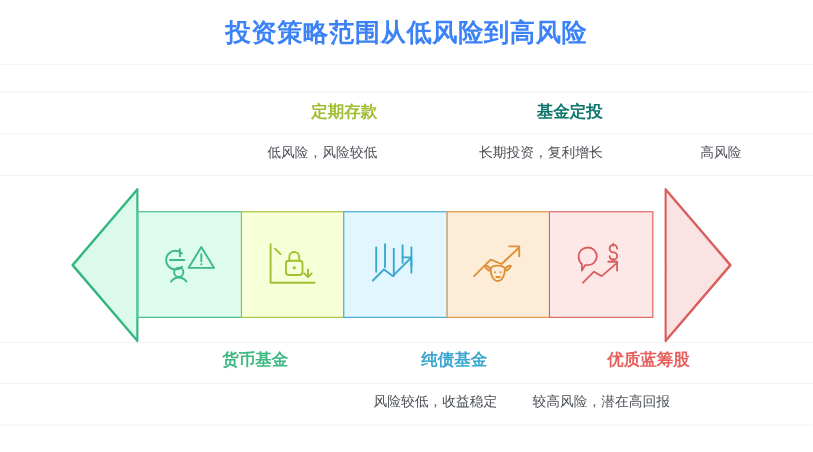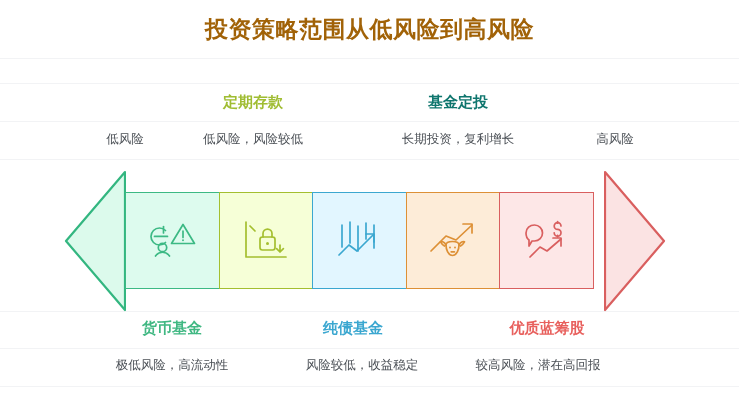--- a/index.html
+++ b/index.html
@@ -40,21 +40,21 @@
 
   
   .title {
     position: absolute;
     left: 0;
     top: 14px;
     width: 739px;
     text-align: center;
     font-size: 23px;
     font-weight: bold;
-    color: #a16207;
+    color: #3b82f6;
     letter-spacing: 0.5px;
     line-height: 30px;
   }
 
   
   .spectrum {
     position: absolute;
     left: 64px;
     top: 170px;
     width: 602px;
@@ -86,21 +86,21 @@
     display: flex;
     align-items: center;
     justify-content: center;
   }
   .box:first-child { margin-left: 0; }
   .box svg { display: block; }
 
   
   .label {
     position: absolute;
-    text-align: center;
+    text-align: right;
     box-sizing: border-box;
   }
   .cat-name {
     font-size: 15px;
     font-weight: bold;
     line-height: 20px;
     white-space: nowrap;
   }
   .cat-desc {
     font-size: 12.5px;
@@ -134,21 +134,20 @@
   <div class="rule" style="top:159px"></div>
   <div class="rule" style="top:311px"></div>
   <div class="rule" style="top:348px"></div>
   <div class="rule" style="top:386px"></div>
 </div>
 
 <div class="stage">
 
   <div class="title">投资策略范围从低风险到高风险</div>
 
-  <div class="label end-left end-label">低风险</div>
 
   <div class="label cat-name top-name" style="left:163px; width:180px; color:#a0bd33;">定期存款</div>
   <div class="label cat-desc top-desc" style="left:163px; width:180px;">低风险，风险较低</div>
 
   <div class="label cat-name top-name" style="left:368px; width:180px; color:#0f766e;">基金定投</div>
   <div class="label cat-desc top-desc" style="left:368px; width:180px;">长期投资，复利增长</div>
 
   <div class="label end-right end-label">高风险</div>
 
   <div class="spectrum">
@@ -233,21 +232,20 @@
             <path d="M10 40 L20 30 L27 34 L41 22"></path>
             <path d="M33 21 h8 v8"></path>
           </svg>
         </span>
       </div>
 
     </div>
   </div>
 
   <div class="label cat-name bot-name" style="left:82px; width:180px; color:#41b883;">货币基金</div>
-  <div class="label cat-desc bot-desc" style="left:82px; width:180px;">极低风险，高流动性</div>
 
   <div class="label cat-name bot-name" style="left:263px; width:180px; color:#3ba7d0;">纯债基金</div>
   <div class="label cat-name bot-name" style="left:467px; width:160px; color:#e8605d;">优质蓝筹股</div>
 
   <div class="label cat-desc bot-desc" style="left:272px; width:180px;">风险较低，收益稳定</div>
   <div class="label cat-desc bot-desc" style="left:467px; width:142px;">较高风险，潜在高回报</div>
 
 </div>
 
 </body></html>

